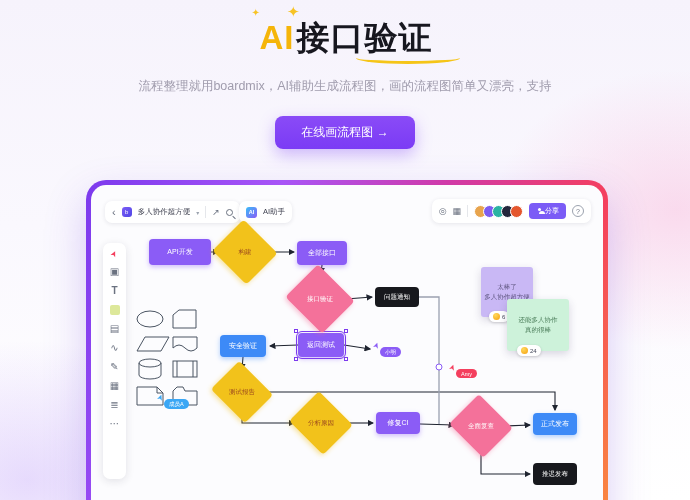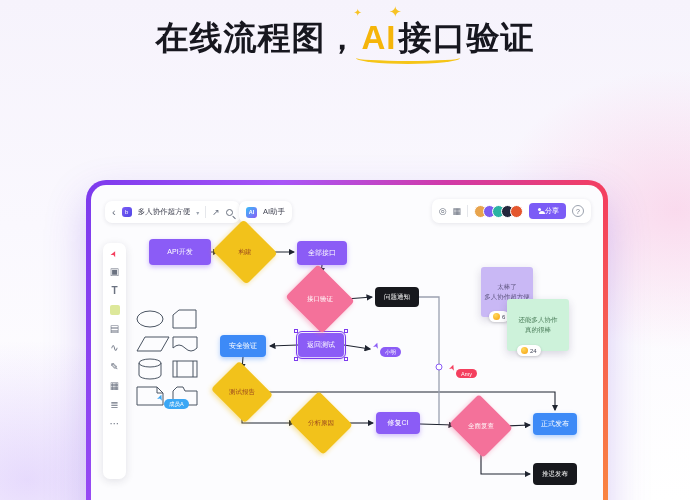--- a/index.html
+++ b/index.html
@@ -93,25 +93,27 @@
   .cursor { position:absolute; }
   .cursor .arrow { font-size:8px; transform:rotate(-70deg); display:block; }
   .cursor .tag { position:absolute; left:7px; top:6px; color:#fff; font-size:5.5px; border-radius:7px;
     padding:1.5px 5px; white-space:nowrap; }
 </style>
 </head>
 <body>
 
 <div class="hero">
   <div class="title">
-    <span>在线流程图，</span><span class="hl"><span class="spark-a">✦</span><span class="spark-b">✦</span><span>AI</span></span><span>接口验证</span>
+    <span class="hl"><span class="spark-a">✦</span><span class="spark-b">✦</span><span>AI</span></span><span>接口验证</span>
   </div>
   <div class="underline-swoosh"></div>
   <div class="subtitle">
-  </div>
+    <div>流程整理就用boardmix，AI辅助生成流程图，画的流程图简单又漂亮，支持</div>
+  </div>
+  <div><button class="cta">在线画流程图  →</button></div>
 </div>
 
 <div class="frame">
 <div class="window">
 
   <div class="pill" style="left:14px; top:16px;">
     <span class="tb-ic" style="font-size:11px">‹</span>
     <span class="mini-logo">b</span>
     <span class="doc-title">多人协作超方便</span>
     <span class="caret">▾</span>

